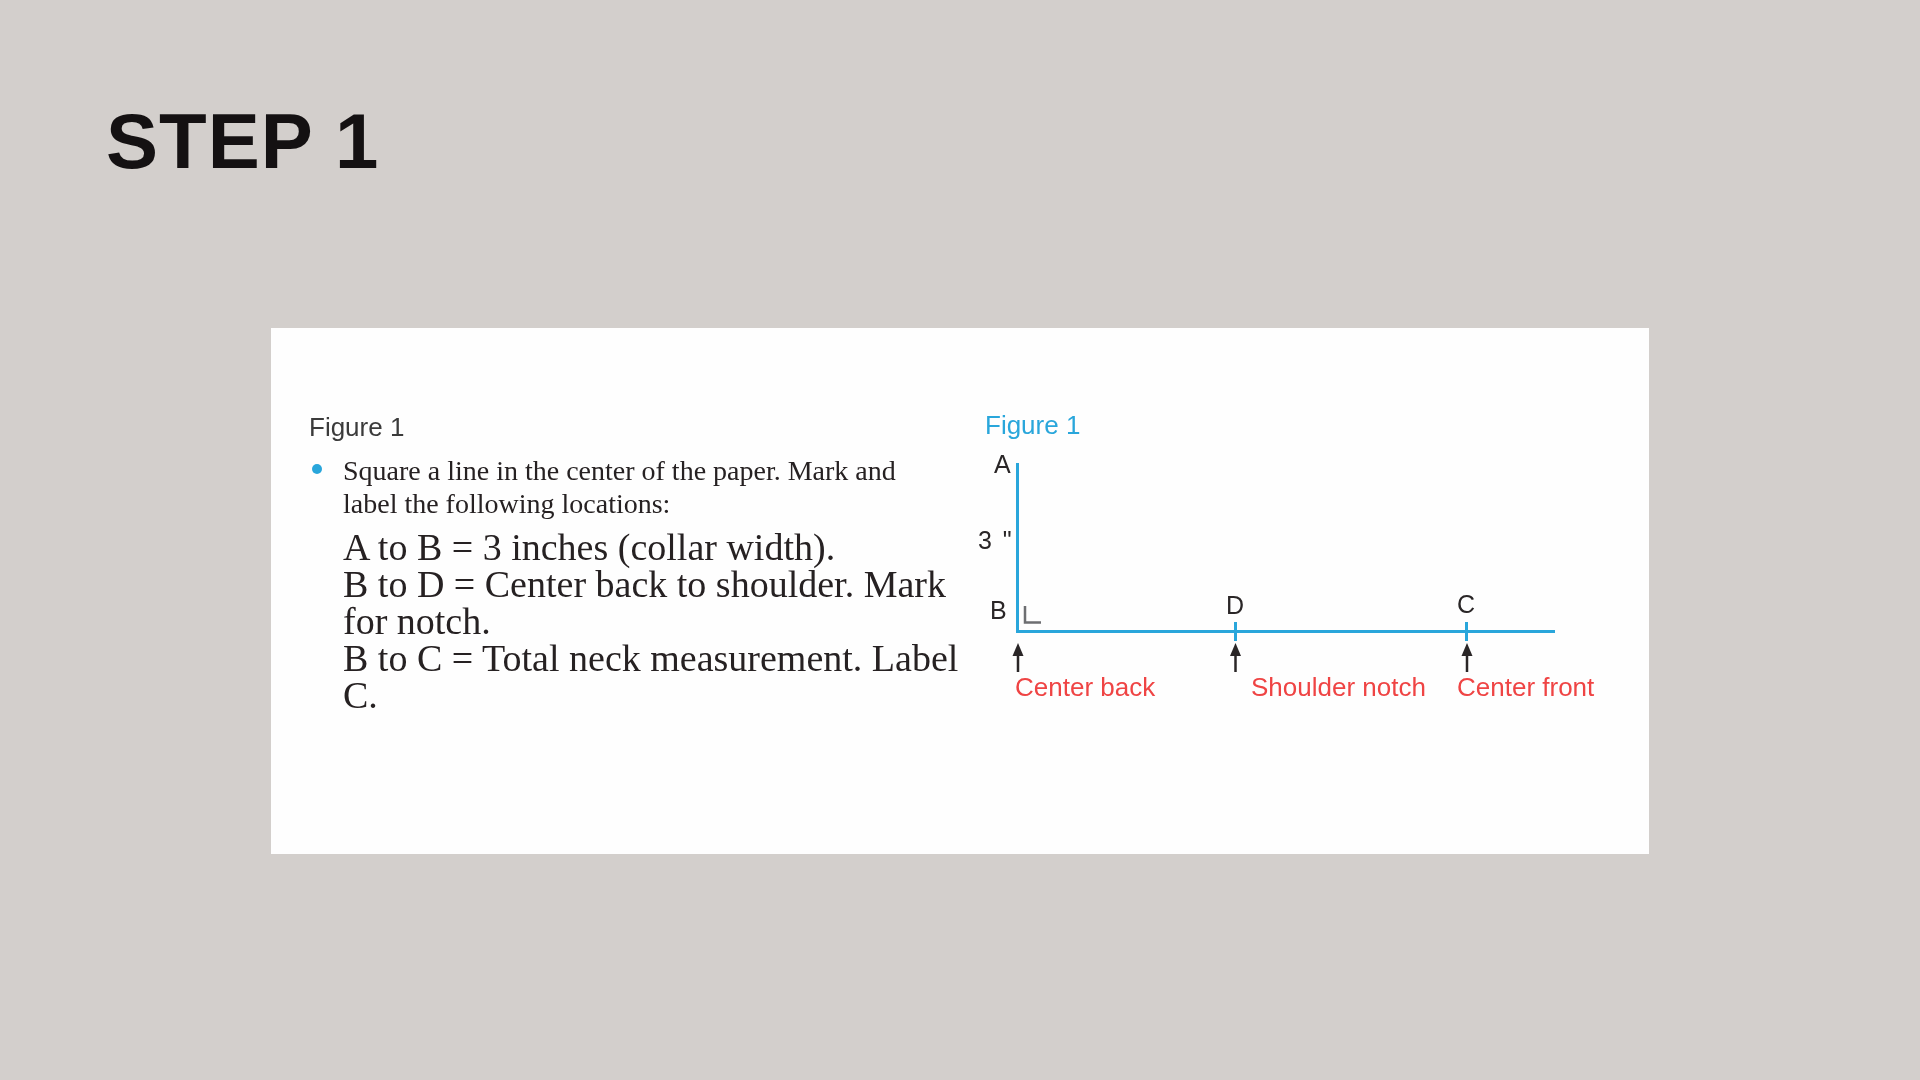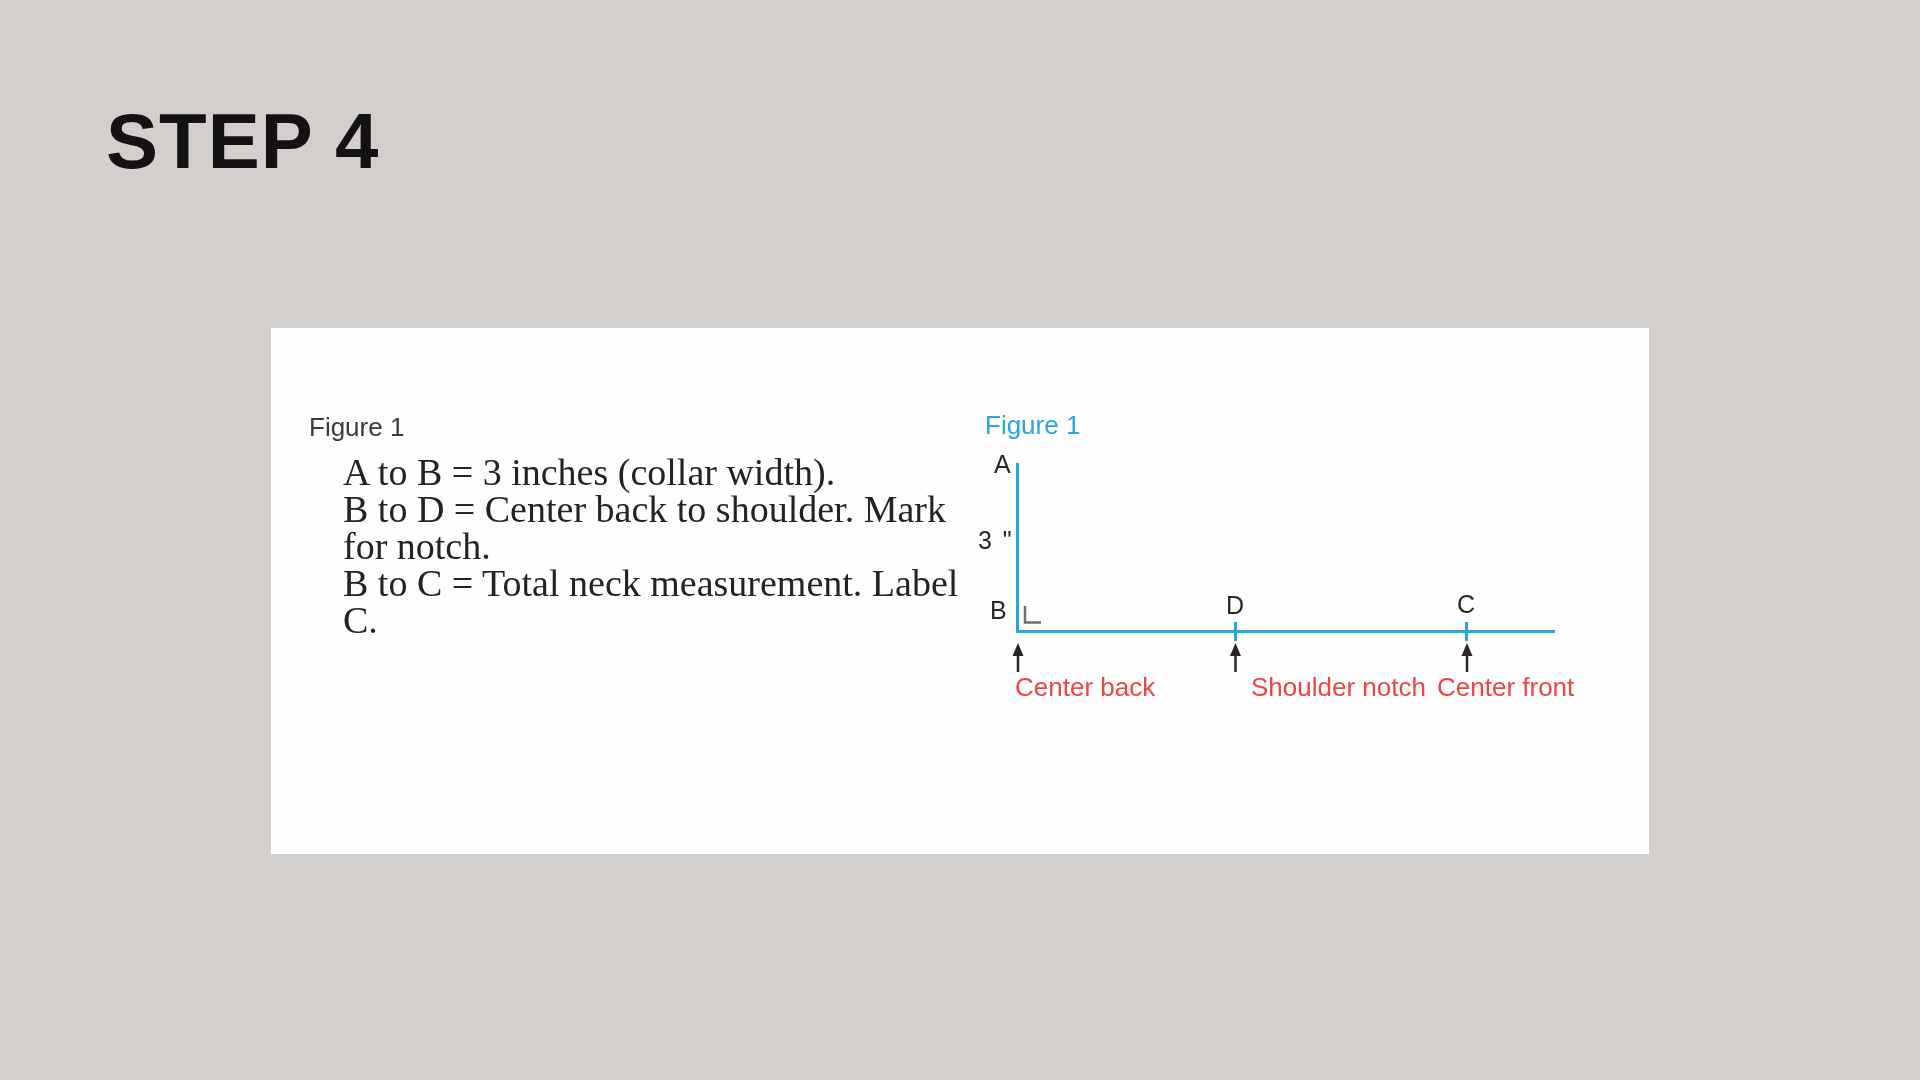--- a/index.html
+++ b/index.html
@@ -119,33 +119,40 @@
   }
   .caption {
     position: absolute;
     top: 264px;
     font-size: 26px;
     color: #ef4444;
     white-space: nowrap;
   }
   .cap-back  { left: 44px;  }
   .cap-notch { left: 260px; margin-left: 20px; }
-  .cap-front { left: 466px; }
+  .cap-front { left: 486px; }
 </style>
 </head>
 <body>
 
 <div class="slide">
 
-  <h1 class="slide-title">STEP 4</h1>
+  <h1 class="slide-title">STEP 1</h1>
 
   <section class="card">
 
     <div class="instructions">
       <div class="fig-label-left">Figure 1</div>
+      <div class="bullet-row">
+        <span class="bullet-dot"></span>
+        <div class="bullet-text">
+          <div>Square a line in the center of the paper. Mark and</div>
+          <div>label the following locations:</div>
+        </div>
+      </div>
       <div class="steps">
         <div class="step">A to B = 3 inches (collar width).</div>
         <div class="step">B to D = Center back to shoulder. Mark for notch.</div>
         <div class="step">B to C = Total neck measurement. Label C.</div>
       </div>
     </div>
 
     <div class="diagram">
 
       <div class="fig-label-blue">Figure 1</div>

